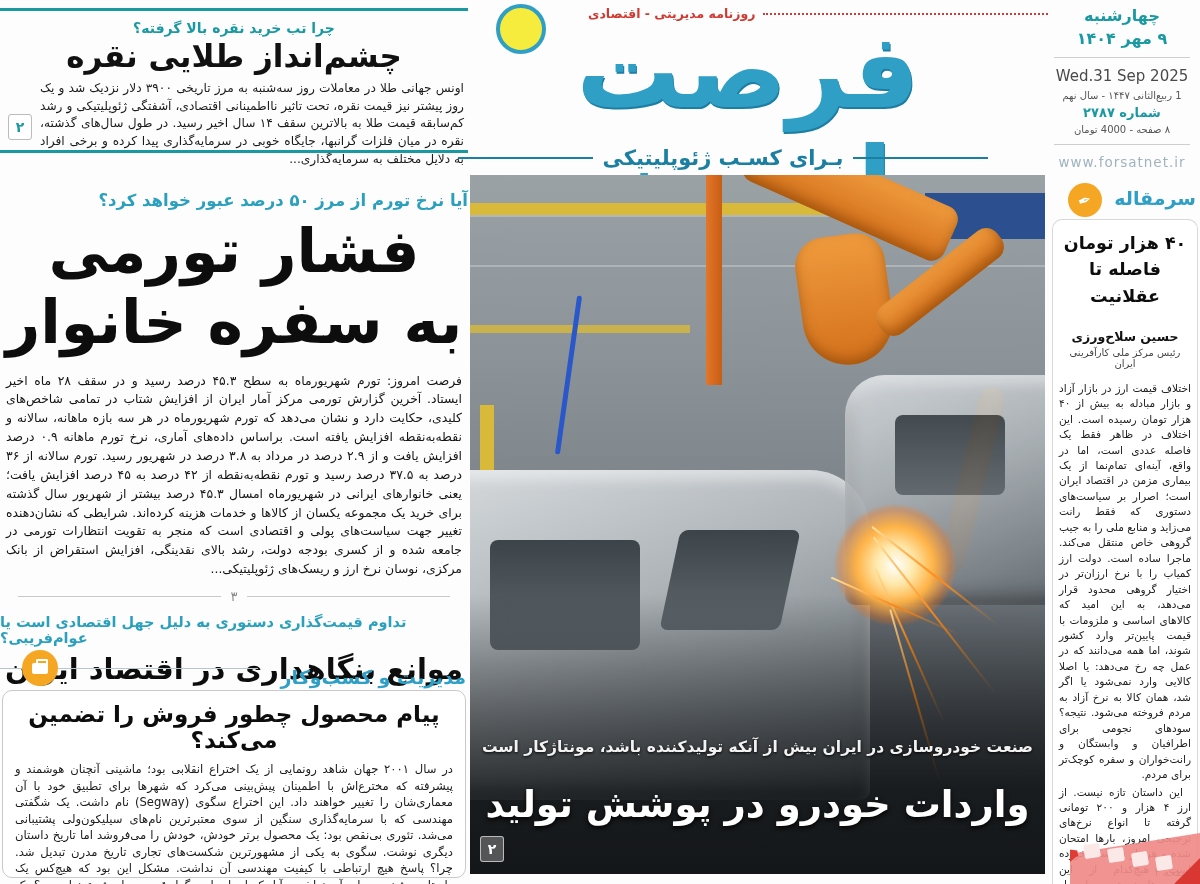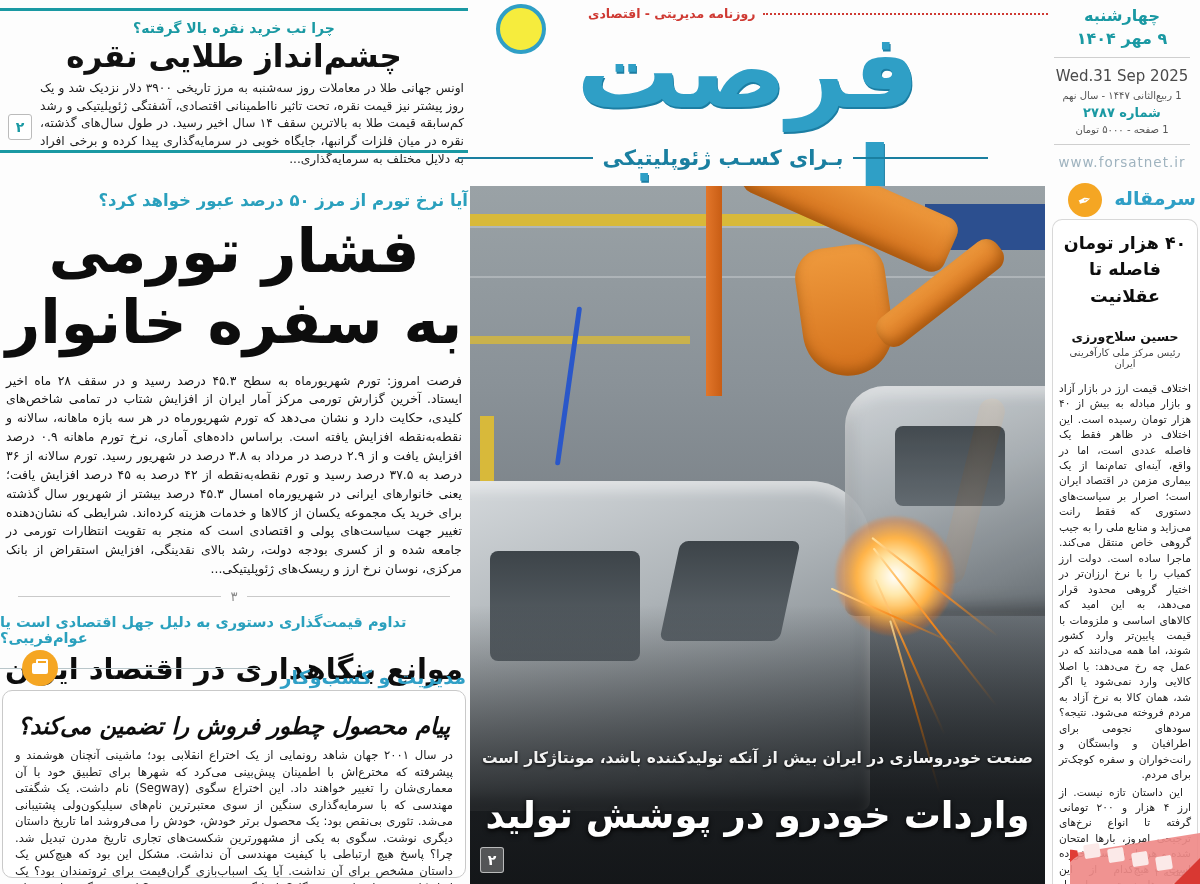--- a/index.html
+++ b/index.html
@@ -54,25 +54,25 @@
 
   
   .biz-header { left:0; top:652px; width:468px; height:36px; }
   .biz-header .label { position:absolute; right:2px; top:2px; color:#2f9fc6; font-size:19px; font-weight:bold;margin-top:12px; }
   .biz-header .line { position:absolute; left:0; right:210px; top:16px; border-top:1.5px solid #b9c6ca; }
   .icon-circle { width:36px; height:36px; border-radius:50%; background:#f5a623; display:flex; align-items:center; justify-content:center; }
   .biz-header .icon-circle { position:absolute; left:22px; top:-2px; }
   .briefcase { width:16px; height:11px; background:#fff; border-radius:2px; position:relative; }
   .briefcase:before { content:""; position:absolute; top:-4px; left:4px; width:8px; height:4px; border:2px solid #fff; border-bottom:none; border-radius:2px 2px 0 0; }
   .biz-box { left:2px; top:690px; width:464px; height:188px; border:1.5px solid #c9c9c9; border-radius:10px; background:#fff; padding:8px 12px 4px 12px; }
-  .biz-box .head { text-align:center; color:#0d0d0d; font-size:23px; font-weight:bold; margin-top:14px;font-style:italic; }
+  .biz-box .head { text-align:center; color:#0d0d0d; font-size:23px; font-weight:bold; margin-top:2px; }
   .biz-box .body { margin-top:8px; font-size:11.6px; line-height:1.43; text-align:justify; color:#1b1b1b; }
 
   
-  .photo { left:470px; top:186px; width:575px; height:699px; background:linear-gradient(180deg,#9aa2a6 0%,#8a9298 28%,#767d83 55%,#4c5257 80%,#2e3236 100%); overflow:hidden; }
+  .photo { left:470px; top:175px; width:575px; height:699px; background:linear-gradient(180deg,#9aa2a6 0%,#8a9298 28%,#767d83 55%,#4c5257 80%,#2e3236 100%); overflow:hidden; }
   .photo .wallline { position:absolute; left:0; right:0; height:2px; background:rgba(255,255,255,.25); }
   .yellow-rail { position:absolute; background:#d8b93a; }
   .post { position:absolute; background:linear-gradient(90deg,#e2762a,#c85d14); }
   .robot-arm { position:absolute; background:linear-gradient(180deg,#ef9a3d,#d4711c); border-radius:14px; box-shadow:inset 0 -6px 12px rgba(120,60,0,.5); }
   .car { position:absolute; border-radius:18px 60px 10px 10px; background:linear-gradient(160deg,#d7dbde 0%,#aeb4b8 40%,#7f868b 75%,#5c6368 100%); box-shadow:inset 0 8px 14px rgba(255,255,255,.55), inset 0 -10px 18px rgba(0,0,0,.35); }
   .car .window { position:absolute; background:linear-gradient(180deg,#3d4449,#60686e); border-radius:8px; }
   .spark-core { position:absolute; width:120px; height:120px; border-radius:50%; background:radial-gradient(circle,#ffffff 0%,#ffe9ad 22%,#ffb347 45%,rgba(255,120,20,.35) 65%,transparent 75%); filter:blur(1px); }
   .spark-streak { position:absolute; height:2px; background:linear-gradient(90deg,#ffdf9a,#ff8c1a,transparent); border-radius:2px; }
   .cableblue { position:absolute; width:5px; background:#2a57c9; border-radius:4px; }
   .tarp { position:absolute; background:#2c4f8f; }
@@ -107,21 +107,21 @@
 
 <div class="page">
 
   <div class="abs dateblock">
     <div class="weekday">چهارشنبه</div>
     <div class="date-fa">۹ مهر ۱۴۰۴</div>
     <hr>
     <div class="date-en">Wed.31 Sep 2025</div>
     <div class="hijri">1 ربیع‌الثانی ۱۴۴۷ - سال نهم</div>
     <div class="issue">شماره ۲۷۸۷</div>
-    <div class="pp">1 صفحه - ۵۰۰۰ تومان</div>
+    <div class="pp">۸ صفحه - 4000 تومان</div>
     <hr>
     <div class="site">www.forsatnet.ir</div>
   </div>
 
   <div class="abs masthead">
     <div class="tag-top">
       <span class="dashline"></span>
       <span>روزنامه مدیریتی - اقتصادی</span>
     </div>
     <div class="mast-title">فرصت امروز</div>

